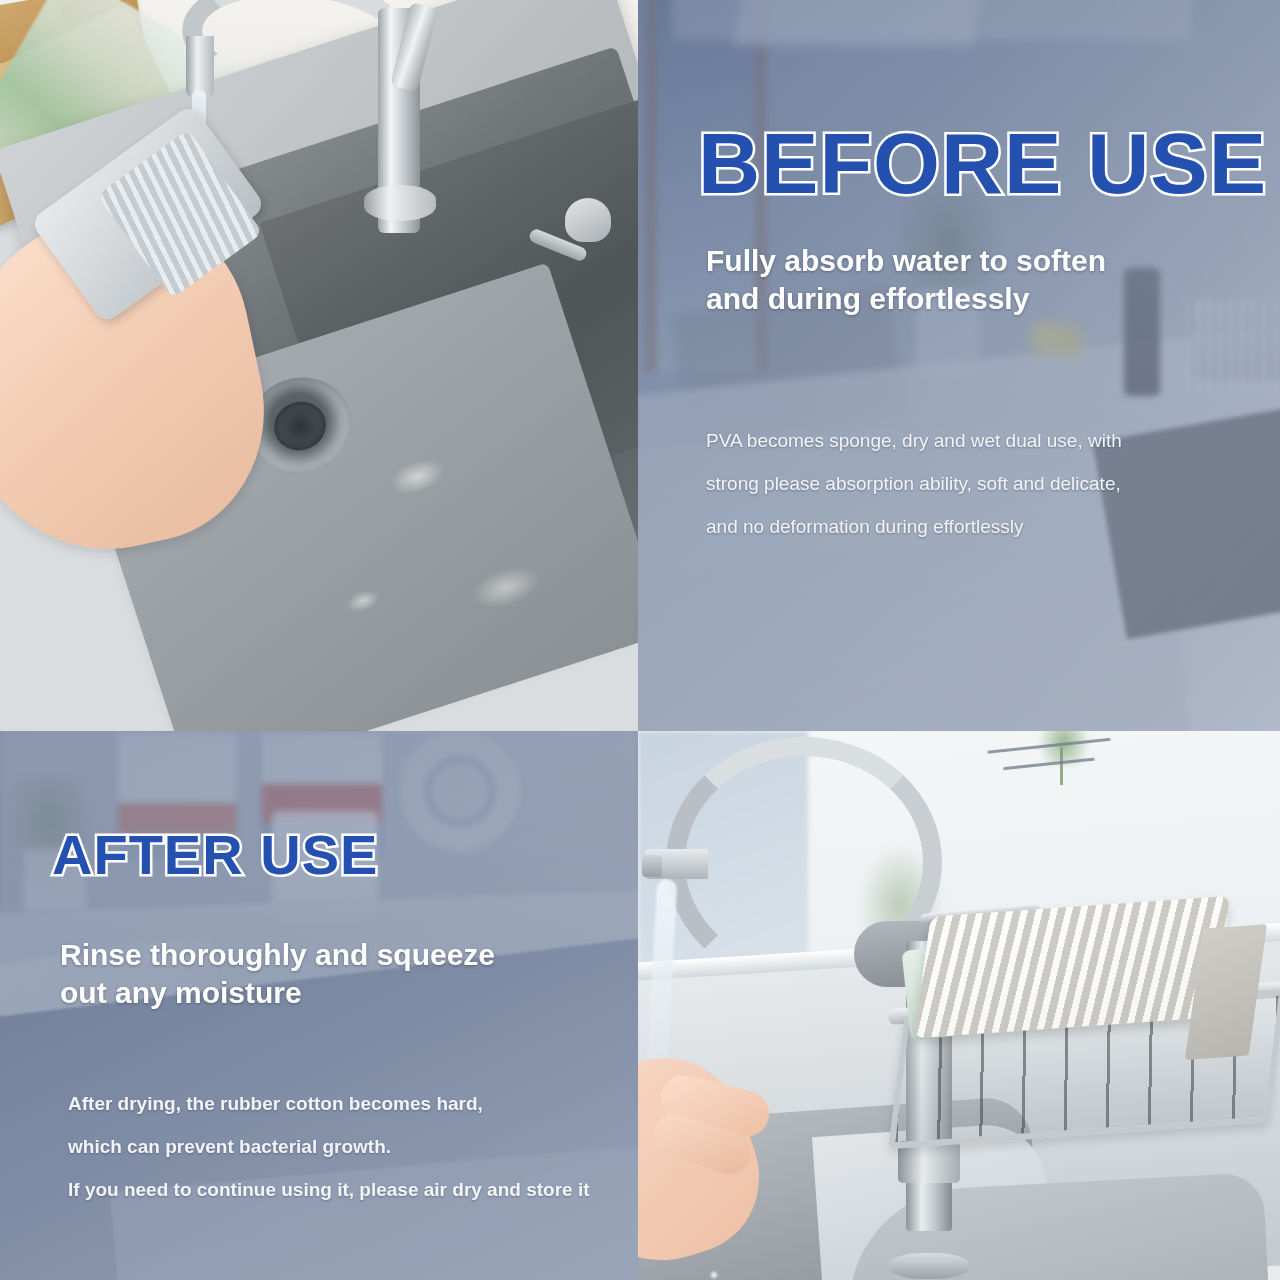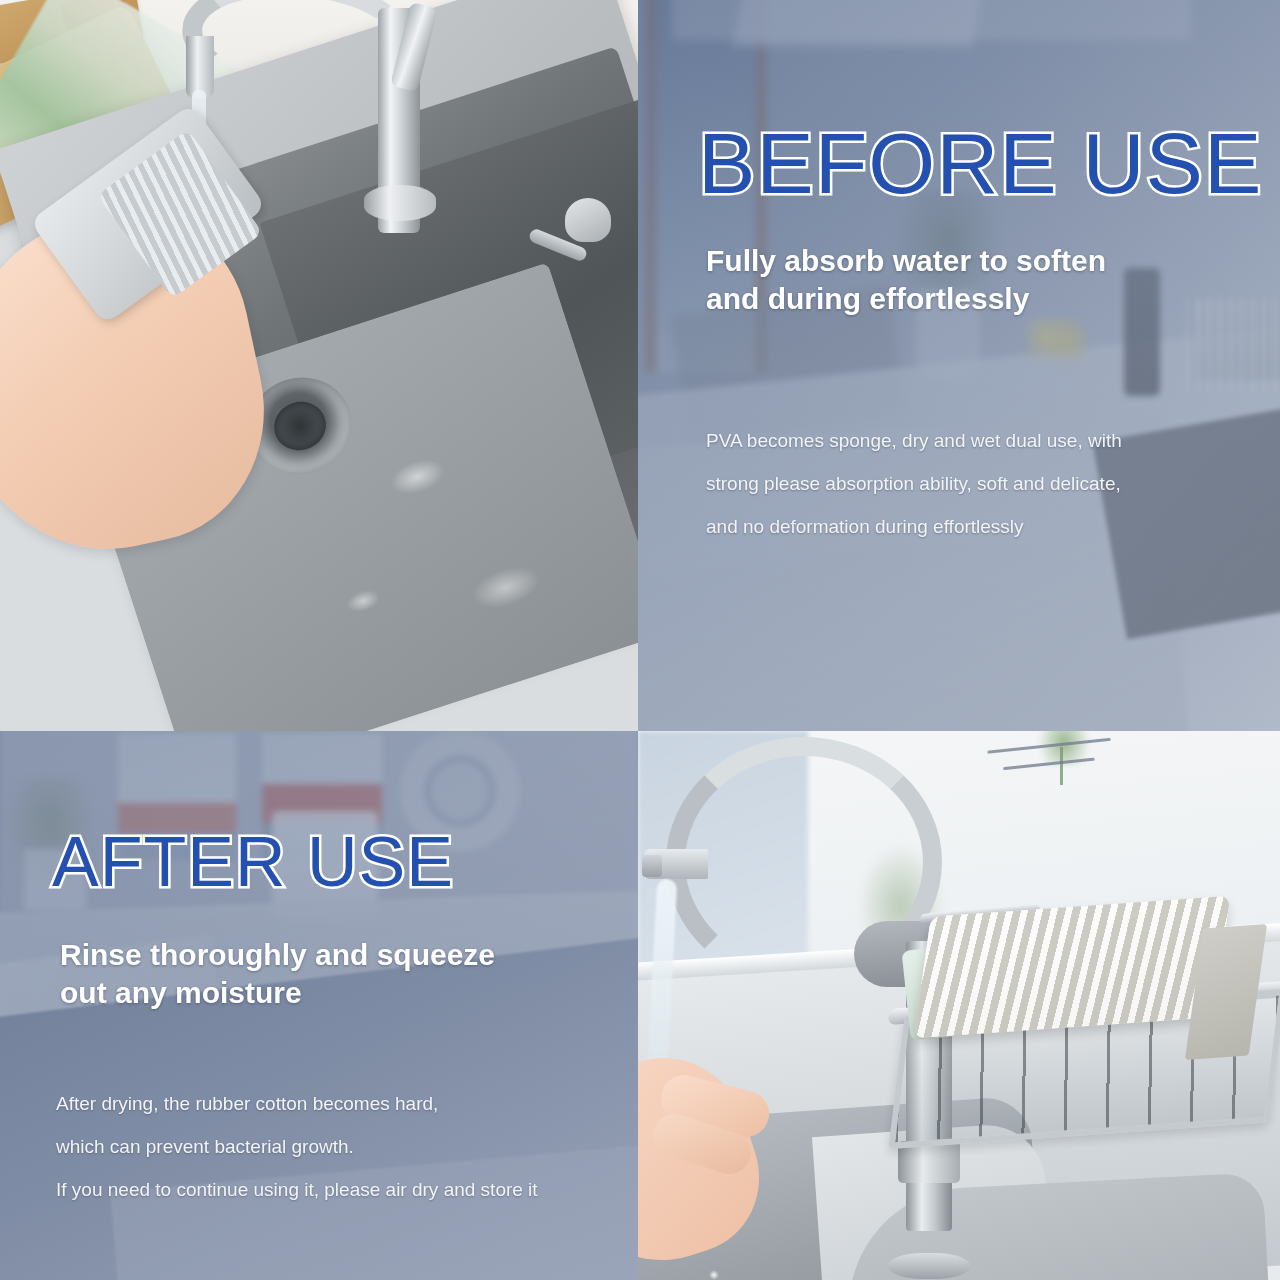--- a/index.html
+++ b/index.html
@@ -477,33 +477,33 @@
       radial-gradient(circle 5px at 20% 20%, rgba(255,255,255,.9), transparent),
       radial-gradient(circle 4px at 48% 44%, rgba(255,255,255,.85), transparent),
       radial-gradient(circle 6px at 70% 28%, rgba(255,255,255,.8), transparent),
       radial-gradient(circle 4px at 34% 72%, rgba(255,255,255,.8), transparent),
       radial-gradient(circle 5px at 86% 62%, rgba(255,255,255,.75), transparent);
   }
 
   
   .headline{
     position:absolute;
-    font-weight:normal;
+    font-weight:bold;
     letter-spacing:1px;
     color:#2450b0;
     -webkit-text-stroke:5px #ffffff;
     paint-order:stroke fill;
     white-space:nowrap;
     line-height:1;
   }
   #headline-before{
     left:60px; top:120px; font-size:86px;
   }
   #headline-after{
-    left:52px; top:828px; font-size:70px;
+    left:52px; top:828px; font-size:56px;
   }
   
   .subhead{
     position:absolute; color:#ffffff; font-weight:bold;
     font-size:30px; line-height:1.26;
     text-shadow:0 1px 3px rgba(40,50,70,.45);
   }
   .bodytext{
     position:absolute; color:#f2f4f7; font-size:19px; line-height:2.25;
     text-shadow:0 1px 2px rgba(40,50,70,.4);
@@ -590,21 +590,21 @@
     <div class="bg2-glass2"></div>
     <div class="overlay-blue2"></div>
 
     <div class="headline" id="headline-after" style="left:52px; top:96px;">AFTER USE</div>
 
     <div class="subhead" style="left:60px; top:205px;">
       <div>Rinse thoroughly and squeeze</div>
       <div>out any moisture</div>
     </div>
 
-    <div class="bodytext" style="left:56px; top:352px;">
+    <div class="bodytext" style="left:68px; top:352px;font-weight:bold;">
       <div>After drying, the rubber cotton becomes hard,</div>
       <div>which can prevent bacterial growth.</div>
       <div>If you need to continue using it, please air dry and store it</div>
     </div>
   </div>
 
   <div class="panel" id="panel-photo-rack">
     <div class="pr-wall"></div>
     <div class="pr-wall-left"></div>
     <div class="pr-leaf"></div>

